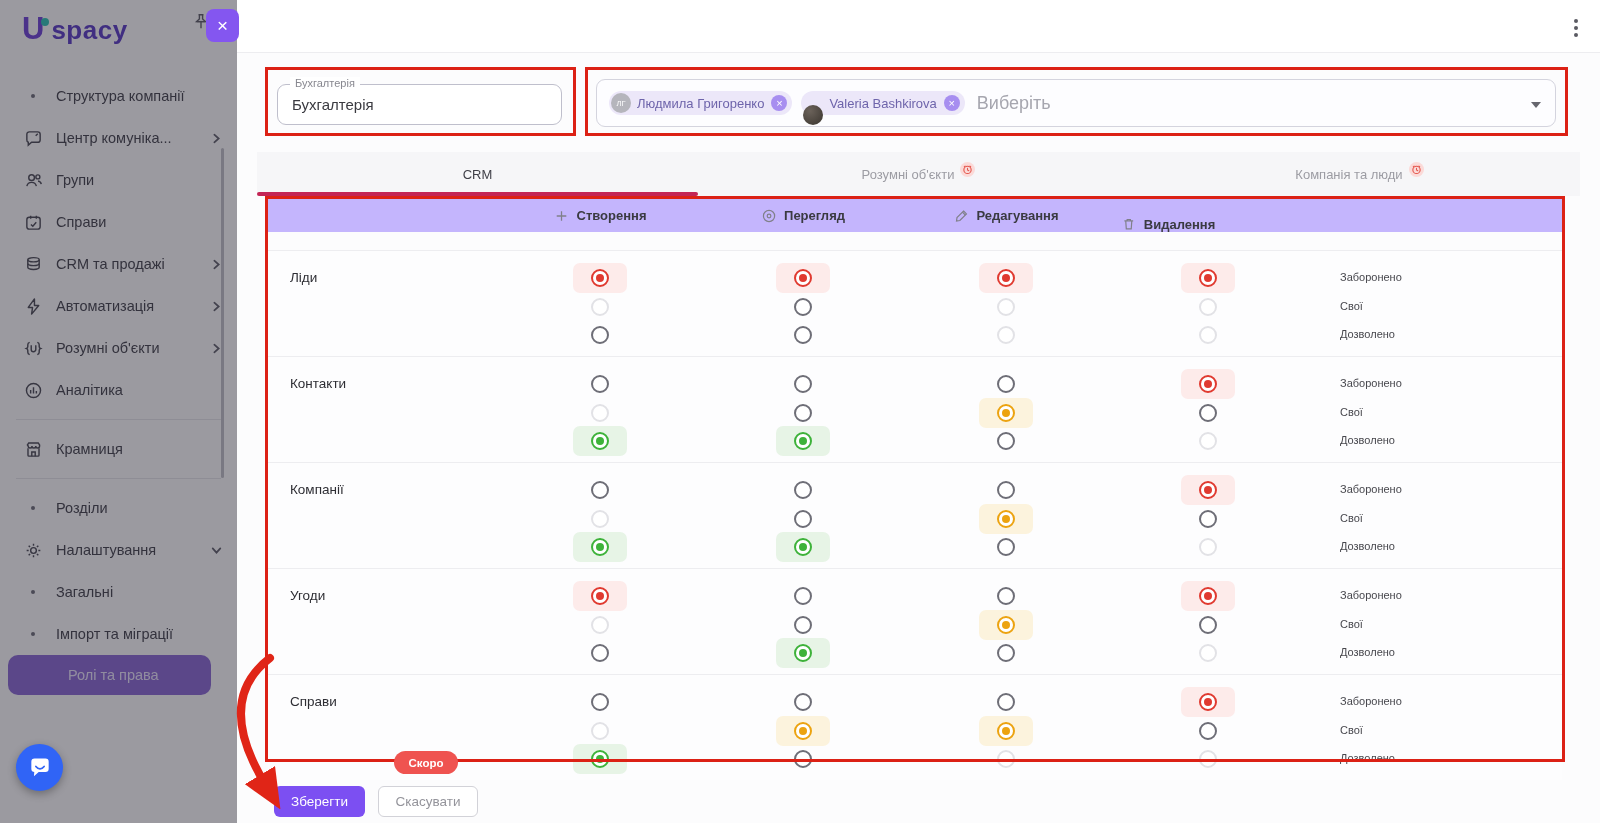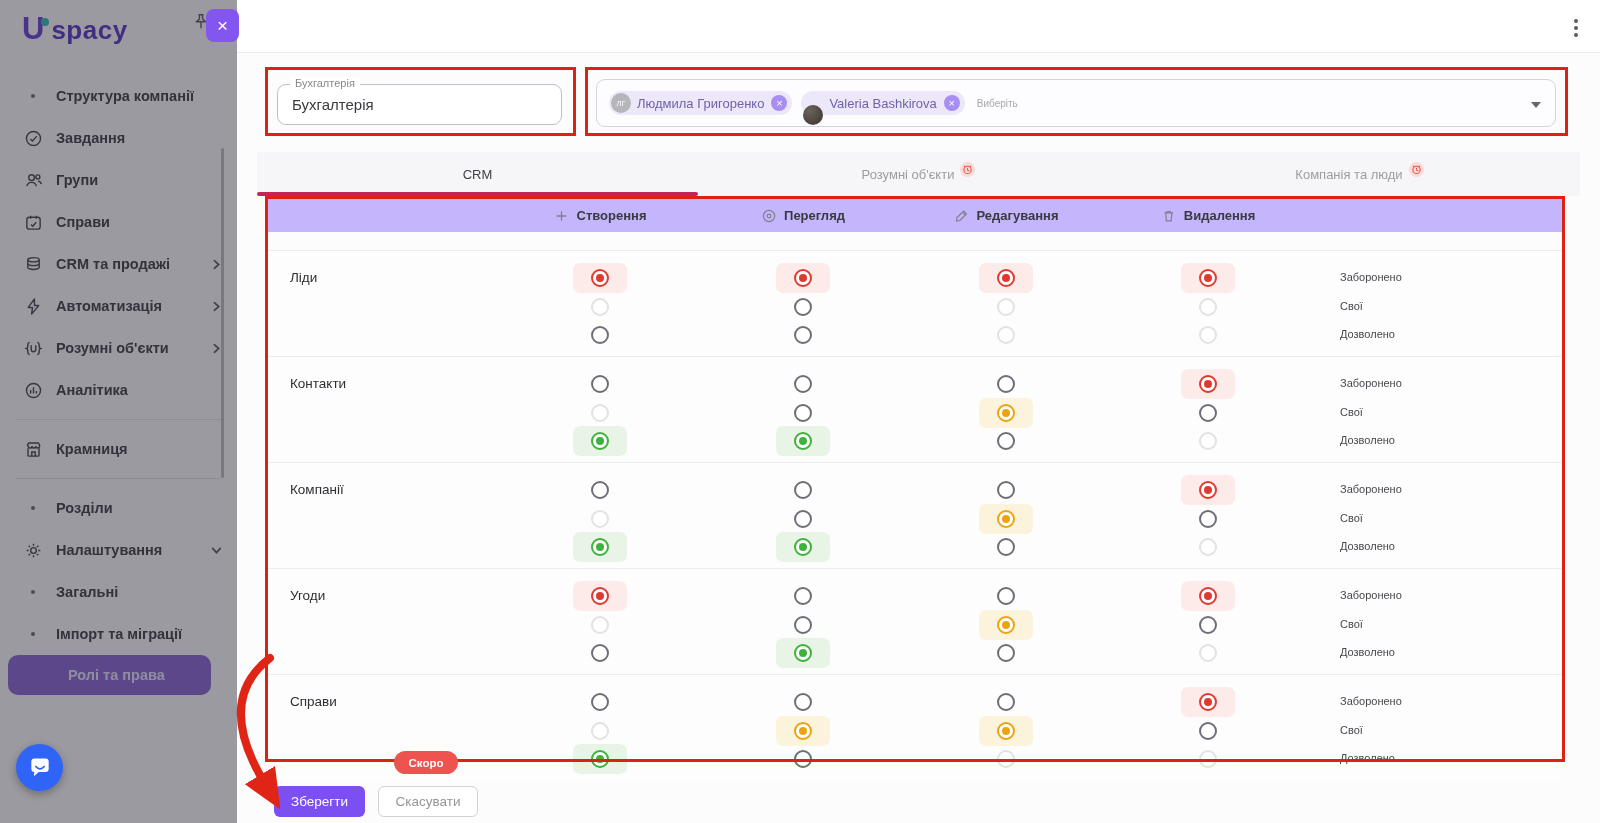--- a/index.html
+++ b/index.html
@@ -7,21 +7,21 @@
   .stage{position:relative;width:1600px;height:823px;overflow:hidden;background:#fff;}
 
   
   .sidebar{position:absolute;left:0;top:0;width:237px;height:823px;background:#fff;box-shadow:2px 0 6px rgba(0,0,0,.10);}
   .logo{position:absolute;left:22px;top:12px;display:flex;align-items:flex-start;height:36px;}
   .logo-u{font-size:31px;font-weight:800;color:#6d43d8;line-height:34px;letter-spacing:-1px;}
   .logo-dot{width:8px;height:8px;border-radius:50%;background:#2ec4b6;margin:6px 2px 0 -2px;}
   .logo-text{font-size:26px;font-weight:600;color:#5a3bc6;line-height:36px;letter-spacing:.5px;}
   .pin-btn{position:absolute;left:190px;top:12px;width:22px;height:22px;border:none;background:transparent;color:#5d5d66;padding:0;}
   .pin-btn svg{width:20px;height:20px;}
-  .menu{position:absolute;left:0;top:75px;right:0;font-weight:bold;}
+  .menu{position:absolute;left:0;top:75px;right:0;}
   .menu-item{display:flex;align-items:center;height:42px;padding:0 14px 0 22px;color:#43434c;font-size:14.5px;cursor:pointer;}
   .mi-icon{width:22px;height:20px;display:flex;align-items:center;justify-content:center;color:#4a4a54;flex:none;}
   .mi-icon svg{width:19px;height:19px;}
   .mi-icon .dot{width:4px;height:4px;border-radius:50%;background:#6d6d78;}
   .mi-label{margin-left:12px;white-space:nowrap;overflow:hidden;text-overflow:ellipsis;}
   .mi-chev{margin-left:auto;color:#5f5f6a;display:flex;}
   .mi-chev svg{width:13px;height:13px;}
   .mi-chev.down svg{transform:rotate(90deg);}
   .menu-item.sub .mi-icon .dot{width:4px;height:4px;}
   .menu-item.active{background:#8a68d6;border-radius:10px;margin:0 26px 0 8px;height:40px;color:#ece6fd;padding-left:48px;}
@@ -42,21 +42,21 @@
   
   .field{position:absolute;left:40px;top:84px;width:283px;height:39px;border:1px solid #bfbfcc;border-radius:9px;background:#fff;}
   .field-label{position:absolute;left:12px;top:-8px;background:#fff;padding:0 5px;font-size:11px;color:#87878f;}
   .field-input{position:absolute;left:0;top:0;width:100%;height:100%;border:none;outline:none;background:transparent;padding:0 14px;font-size:15px;color:#3a3a40;font-family:"Liberation Sans",sans-serif;box-sizing:border-box;}
   .select{position:absolute;left:359px;top:79px;width:960px;height:48px;border:1px solid #d4d4de;border-radius:9px;background:#fdfdff;display:flex;align-items:center;padding:0 34px 0 12px;box-sizing:border-box;cursor:pointer;}
   .chips{display:flex;gap:9px;}
   .chip{display:flex;align-items:center;height:24px;background:#ece7f9;border-radius:13px;padding:0 5px 0 2px;font-size:13px;color:#6e64ab;}
   .chip-avatar{width:20px;height:20px;border-radius:50%;background:#b5b5bc;color:#fff;font-size:7.5px;display:flex;align-items:center;justify-content:center;margin-right:6px;flex:none;}
   .chip-avatar.photo{background:radial-gradient(circle at 35% 30%,#6b625a,#39342e);color:transparent;margin-top:24px;}
   .chip-remove{width:16px;height:16px;border-radius:50%;background:#a78ef0;color:#fff;font-size:11px;line-height:16px;text-align:center;margin-left:7px;cursor:pointer;flex:none;}
-  .select-placeholder{margin-left:12px;font-size:10px;color:#a6a6af;}
+  .select-placeholder{margin-left:12px;font-size:18px;color:#a6a6af;}
   .caret{position:absolute;right:14px;top:22px;width:0;height:0;border-left:5px solid transparent;border-right:5px solid transparent;border-top:6px solid #66666e;}
 
   
   .tabbar{position:absolute;left:20px;top:152px;width:1323px;height:44px;background:#f6f6f8;}
   .tabs{display:flex;height:100%;}
   .tab{flex:1;display:flex;align-items:center;justify-content:center;font-size:13px;color:#9c9ca3;cursor:pointer;}
   .tab.active{color:#3f3f47;font-weight:500;}
   .tab-badge{margin-left:6px;margin-top:-10px;display:flex;}
   .tab-badge svg{width:15px;height:15px;}
   .tab-underline{position:absolute;left:0;bottom:0;width:441px;height:4px;background:#c32556;border-radius:3px;}
@@ -113,31 +113,35 @@
     </button>
     <nav class="menu" id="menu">
   <div class="menu-item">
     <span class="mi-icon">
             <span class="dot"></span>
           </span>
     <span class="mi-label">Структура компанії</span>
 
   </div>
 
-
-  <div class="menu-item">
-    <span class="mi-icon">
-            <svg viewBox="0 0 20 20" fill="none" stroke="currentColor" stroke-width="1.5">
-              <circle cx="10" cy="10" r="7.4"></circle>
-              <path d="M6.6 10.4l2.3 2.3 4.6-5.2"></path>
-            </svg>
-          </span>
-    <span class="mi-label">Завдання</span>
-
-  </div>
+  <div class="menu-item">
+    <span class="mi-icon">
+            <svg viewBox="0 0 20 20" fill="none" stroke="currentColor" stroke-width="1.5">
+              <path d="M3 5.5A2.5 2.5 0 0 1 5.5 3h9A2.5 2.5 0 0 1 17 5.5v6a2.5 2.5 0 0 1-2.5 2.5H8l-3.5 3v-3h-.001A2.5 2.5 0 0 1 3 11.5z"></path>
+              <path d="M12.3 7.2l2.2-2.2"></path>
+            </svg>
+          </span>
+    <span class="mi-label">Центр комуніка...</span>
+    <span class="mi-chev">
+            <svg viewBox="0 0 12 12" fill="none" stroke="currentColor" stroke-width="1.6" stroke-linecap="round">
+              <path d="M4 2.5L8 6l-4 3.5"></path>
+            </svg>
+          </span>
+  </div>
+
 
   <div class="menu-item">
     <span class="mi-icon">
             <svg viewBox="0 0 20 20" fill="none" stroke="currentColor" stroke-width="1.5">
               <circle cx="8" cy="7" r="3"></circle>
               <path d="M3 16c.6-2.6 2.6-4 5-4s4.4 1.4 5 4"></path>
               <circle cx="14.6" cy="6.2" r="2.1"></circle>
               <path d="M14.8 10.6c1.8.3 3 1.4 3.4 3.2"></path>
             </svg>
           </span>
@@ -369,21 +373,21 @@
         </div>
         <div class="col-h" style="left: 738px;">
           <span style="display:flex">
             <svg viewBox="0 0 20 20" fill="none" stroke="currentColor" stroke-width="1.5">
               <path d="M12.6 3.8l3.6 3.6L8 15.6l-4.2.6.6-4.2z"></path>
               <path d="M11.2 5.2l3.6 3.6"></path>
             </svg>
           </span>
           <span>Редагування</span>
         </div>
-        <div class="col-h" style="left: 940px;">
+        <div class="col-h" style="left: 900px; align-items: flex-end;">
           <span style="display:flex">
             <svg viewBox="0 0 20 20" fill="none" stroke="currentColor" stroke-width="1.5">
               <path d="M4.5 6h11M8 6V4.4h4V6M6.2 6l.7 10h6.2L13.8 6"></path>
             </svg>
           </span>
           <span>Видалення</span>
         </div>
       </div>
     <div class="perm-body" id="permBody">
         <div class="section">

